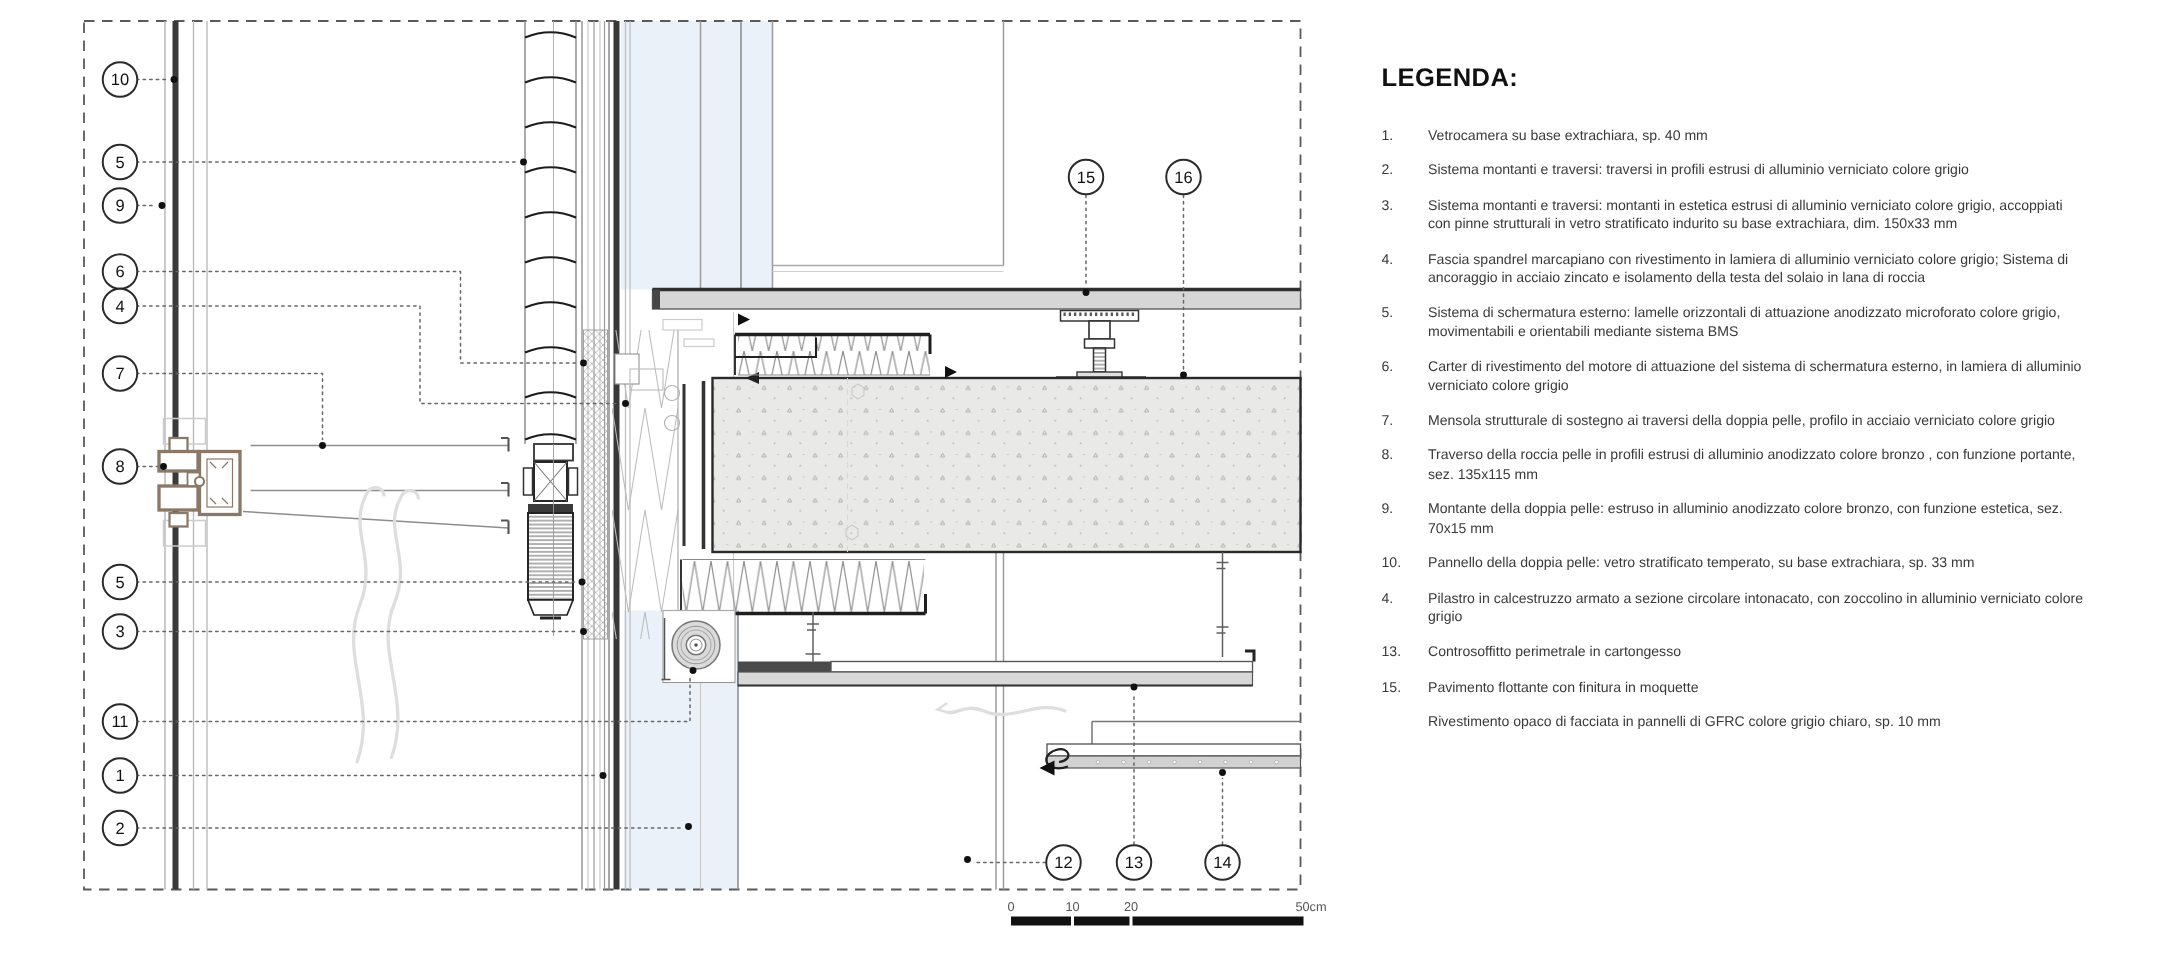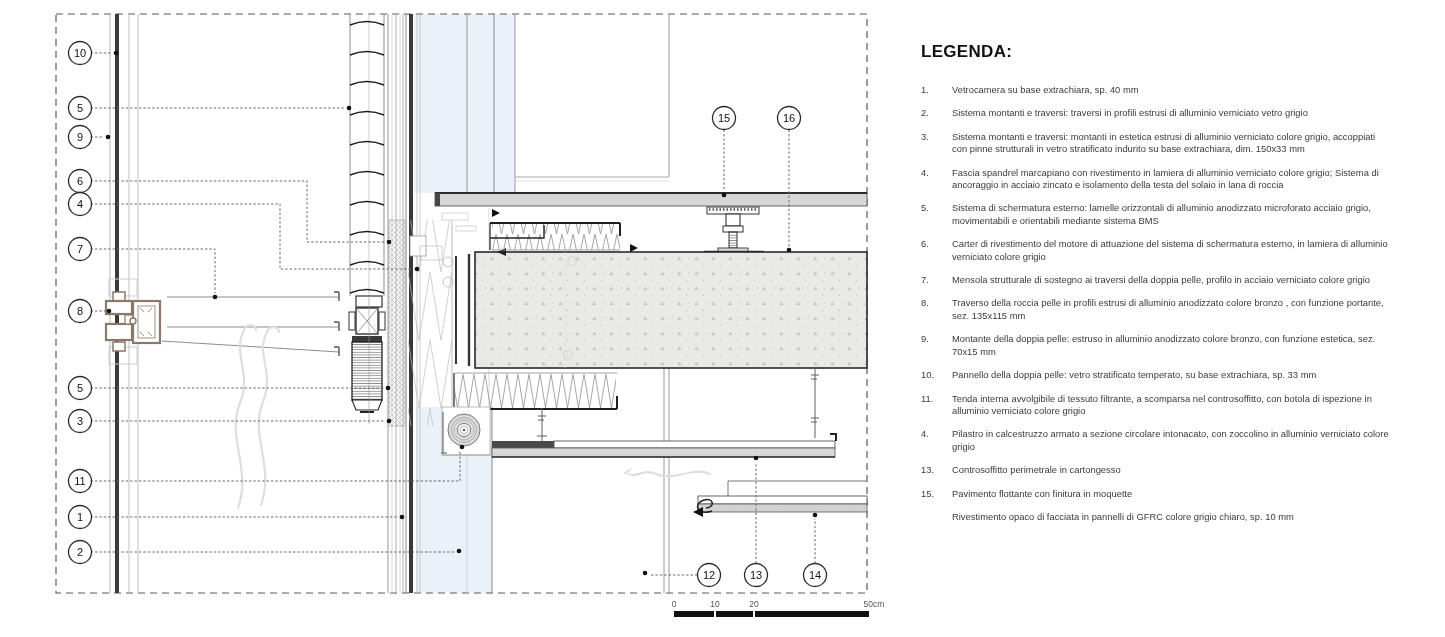--- a/index.html
+++ b/index.html
@@ -377,33 +377,33 @@
 
   <div class="legend">
     <div class="legend-title">LEGENDA:</div>
     <div>
       <div class="leg-item">
           <span class="leg-num">1.</span>
           <span class="leg-text">Vetrocamera su base extrachiara, sp. 40 mm</span>
         </div>
       <div class="leg-item">
           <span class="leg-num">2.</span>
-          <span class="leg-text">Sistema montanti e traversi: traversi in profili estrusi di alluminio verniciato vetro grigio</span>
+          <span class="leg-text">Sistema montanti e traversi: traversi in profili estrusi di alluminio verniciato colore grigio</span>
         </div>
       <div class="leg-item">
           <span class="leg-num">3.</span>
           <span class="leg-text">Sistema montanti e traversi: montanti in estetica estrusi di alluminio verniciato colore grigio, accoppiati con pinne strutturali in vetro stratificato indurito su base extrachiara, dim. 150x33 mm</span>
         </div>
       <div class="leg-item">
           <span class="leg-num">4.</span>
           <span class="leg-text">Fascia spandrel marcapiano con rivestimento in lamiera di alluminio verniciato colore grigio; Sistema di ancoraggio in acciaio zincato e isolamento della testa del solaio in lana di roccia</span>
         </div>
       <div class="leg-item">
           <span class="leg-num">5.</span>
-          <span class="leg-text">Sistema di schermatura esterno: lamelle orizzontali di alluminio anodizzato microforato acciaio grigio, movimentabili e orientabili mediante sistema BMS</span>
+          <span class="leg-text">Sistema di schermatura esterno: lamelle orizzontali di attuazione anodizzato microforato colore grigio, movimentabili e orientabili mediante sistema BMS</span>
         </div>
       <div class="leg-item">
           <span class="leg-num">6.</span>
           <span class="leg-text">Carter di rivestimento del motore di attuazione del sistema di schermatura esterno, in lamiera di alluminio verniciato colore grigio</span>
         </div>
       <div class="leg-item">
           <span class="leg-num">7.</span>
           <span class="leg-text">Mensola strutturale di sostegno ai traversi della doppia pelle, profilo in acciaio verniciato colore grigio</span>
         </div>
       <div class="leg-item">
@@ -412,24 +412,20 @@
         </div>
       <div class="leg-item">
           <span class="leg-num">9.</span>
           <span class="leg-text">Montante della doppia pelle: estruso in alluminio anodizzato colore bronzo, con funzione estetica, sez. 70x15 mm</span>
         </div>
       <div class="leg-item">
           <span class="leg-num">10.</span>
           <span class="leg-text">Pannello della doppia pelle: vetro stratificato temperato, su base extrachiara, sp. 33 mm</span>
         </div>
       <div class="leg-item">
-          <span class="leg-num">11.</span>
-          <span class="leg-text">Tenda interna avvolgibile di tessuto filtrante, a scomparsa nel controsoffitto, con botola di ispezione in alluminio verniciato colore grigio</span>
-        </div>
-      <div class="leg-item">
           <span class="leg-num">4.</span>
           <span class="leg-text">Pilastro in calcestruzzo armato a sezione circolare intonacato, con zoccolino in alluminio verniciato colore grigio</span>
         </div>
       <div class="leg-item">
           <span class="leg-num">13.</span>
           <span class="leg-text">Controsoffitto perimetrale in cartongesso</span>
         </div>
       <div class="leg-item">
           <span class="leg-num">15.</span>
           <span class="leg-text">Pavimento flottante con finitura in moquette</span>

